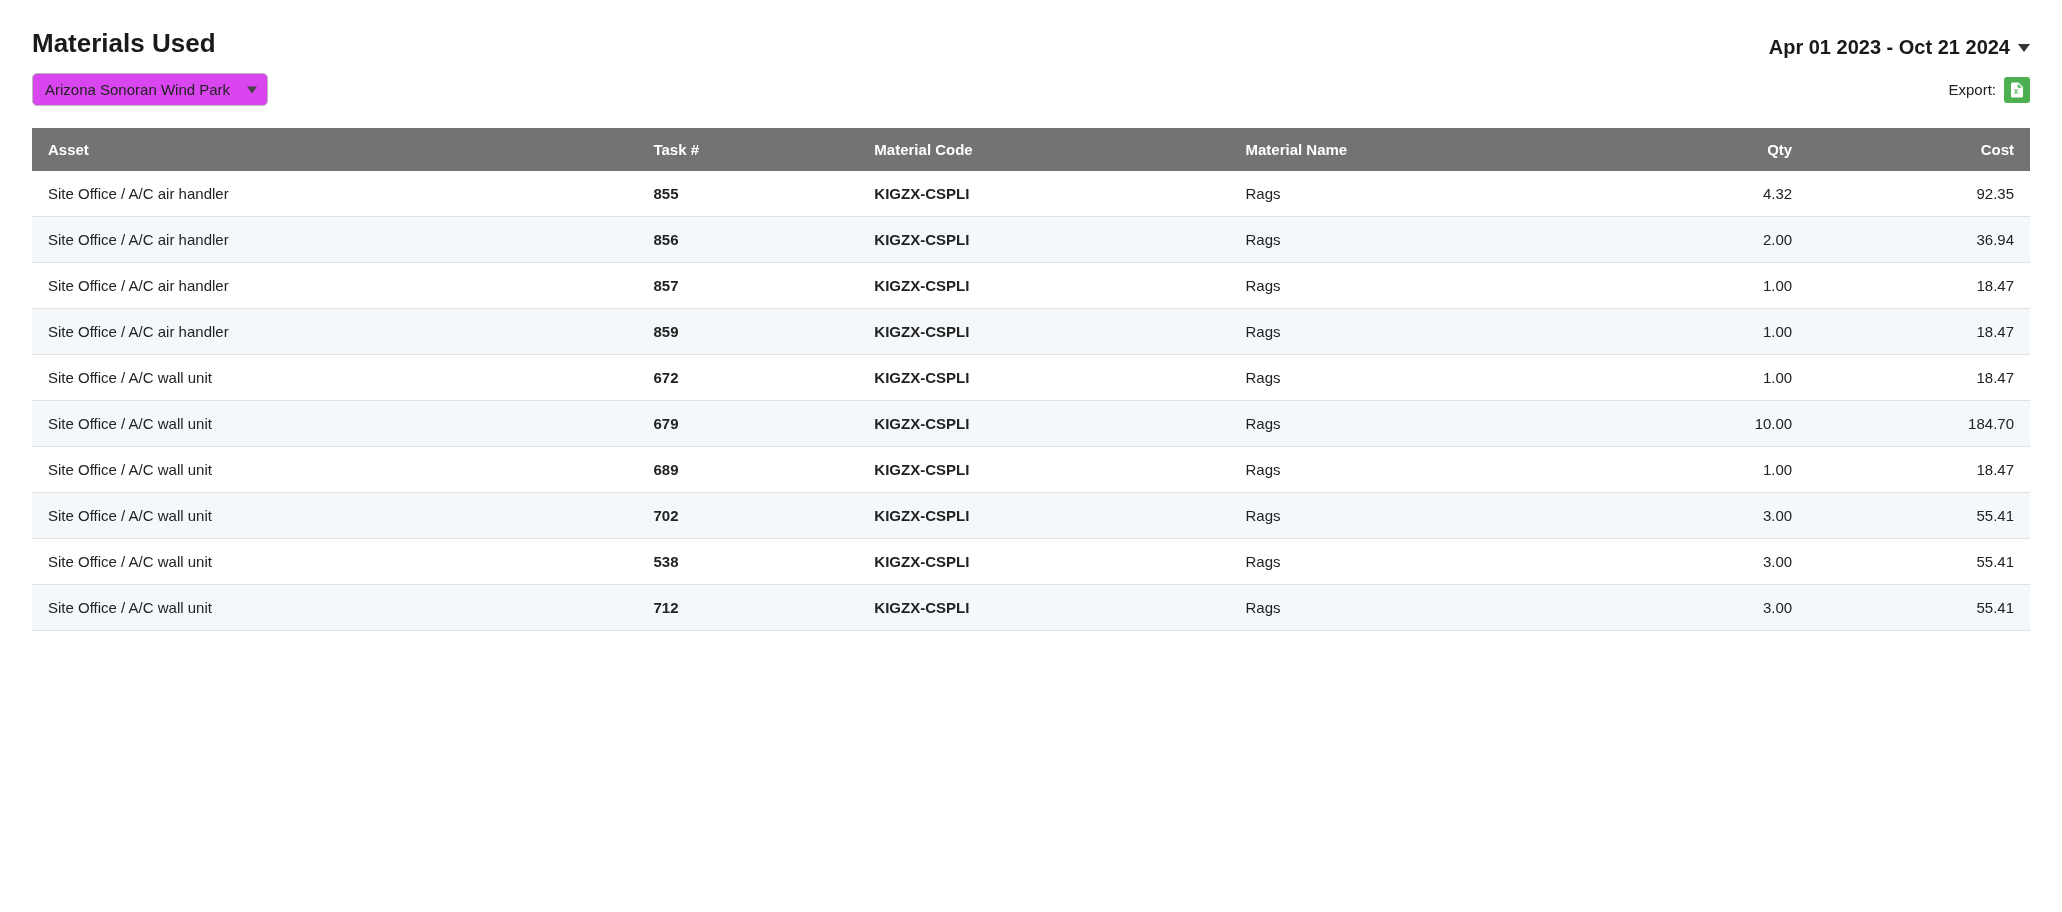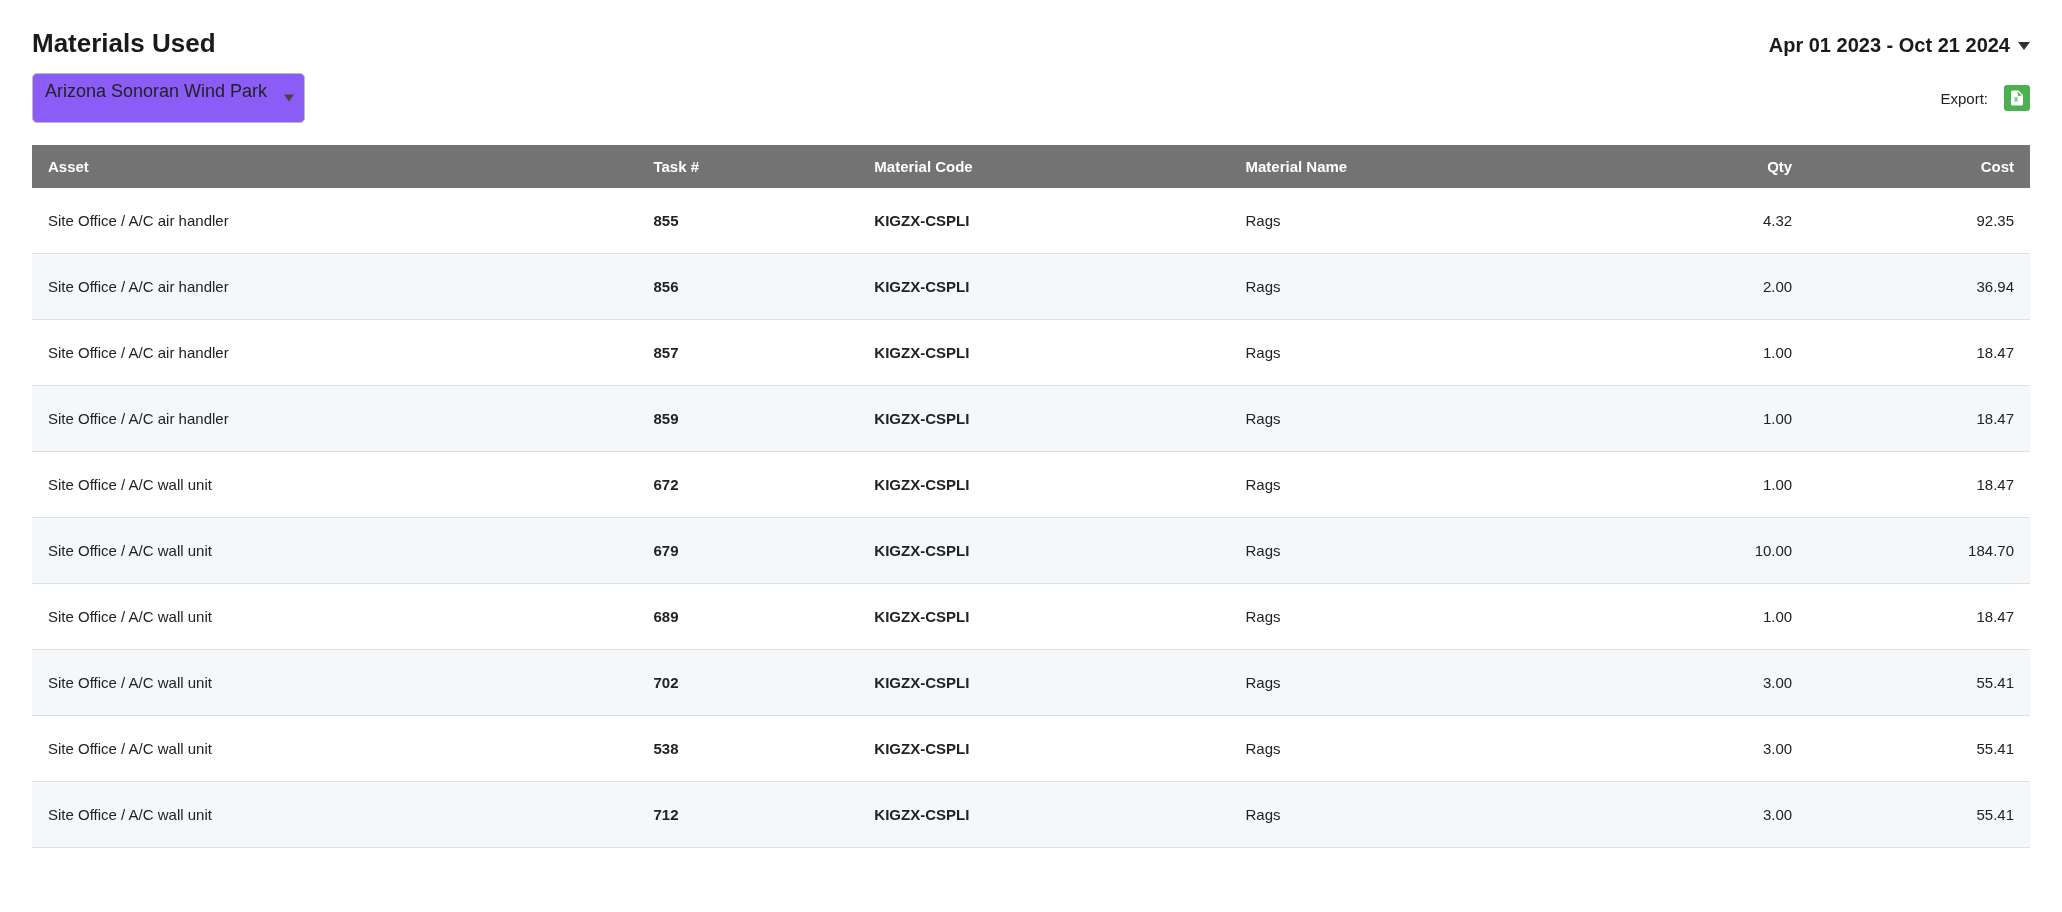--- a/index.html
+++ b/index.html
@@ -16,21 +16,21 @@
     .page-container {
       background: #fff;
       max-width: 2062px;
       min-height: 912px;
       margin: 0 auto;
       padding: 28px 32px 40px 32px;
     }
     .top-header {
       display: flex;
       justify-content: space-between;
-      align-items: center;
+      align-items: flex-end;
       margin-bottom: 14px;
     }
     .page-title {
       font-size: 26px;
       font-weight: 600;
       color: #1a1a1a;
     }
     .date-range {
       font-size: 20px;
       font-weight: 700;
@@ -59,44 +59,44 @@
     }
     .site-select-wrapper {
       position: relative;
       display: inline-block;
     }
     .site-select {
       appearance: none;
       -webkit-appearance: none;
       border: 1.5px solid #bbb;
       border-radius: 5px;
-      padding: 7px 36px 21px 12px;
-      font-size: 18px;
-      color: #222;
-      background: #8b5cf6;
+      padding: 7px 36px 7px 12px;
+      font-size: 15px;
+      color: #222;
+      background: #d946ef;
       cursor: pointer;
       min-width: 220px;
       outline: none;
     }
     .select-arrow {
       position: absolute;
       right: 11px;
       top: 50%;
       transform: translateY(-50%);
       pointer-events: none;
       width: 0;
       height: 0;
       border-left: 5px solid transparent;
       border-right: 5px solid transparent;
       border-top: 7px solid #444;
     }
     .export-area {
       display: flex;
       align-items: center;
-      gap: 16px;
+      gap: 8px;
       font-size: 15px;
       color: #222;
     }
     .export-icon {
       display: inline-flex;
       align-items: center;
       justify-content: center;
       width: 26px;
       height: 26px;
       background: #4caf50;
@@ -128,21 +128,21 @@
     tbody tr {
       border-bottom: 1px solid #e0e0e0;
     }
     tbody tr:nth-child(odd) {
       background: #fff;
     }
     tbody tr:nth-child(even) {
       background: #f4f8fb;
     }
     tbody td {
-      padding: 24px 16px;
+      padding: 14px 16px;
       font-size: 15px;
       color: #222;
     }
     tbody td.task-num {
       font-weight: 700;
     }
     tbody td.mat-code {
       font-weight: 700;
     }
     tbody td.right {

